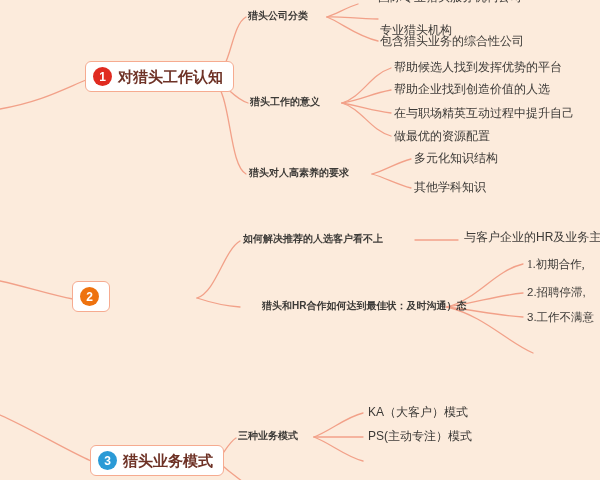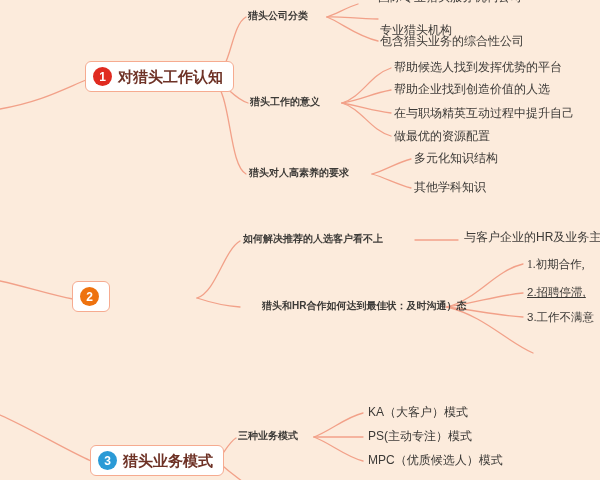--- a/index.html
+++ b/index.html
@@ -98,21 +98,20 @@
 
   <div class="branch" style="left:249px;top:167px;">猎头对人高素养的要求</div>
   <div class="leaf" style="left:414px;top:152px;">多元化知识结构</div>
   <div class="leaf" style="left:414px;top:181px;">其他学科知识</div>
 
   <div class="branch" style="left:243px;top:233px;">如何解决推荐的人选客户看不上</div>
   <div class="leaf" style="left:464px;top:231px;">与客户企业的HR及业务主管</div>
 
   <div class="branch" style="left:243px;top:300px;margin-left:19px;">猎头和HR合作如何达到最佳状：及时沟通）态</div>
   <div class="leaf num-item" style="left:527px;top:258px;font-family:Liberation Serif, serif;">1.初期合作,</div>
-  <div class="leaf num-item" style="left:527px;top:286px;text-decoration:underline;">2.招聘停滞,</div>
+  <div class="leaf num-item" style="left:527px;top:286px;">2.招聘停滞,</div>
   <div class="leaf num-item" style="left:527px;top:311px;">3.工作不满意</div>
 
   <div class="branch" style="left:238px;top:430px;">三种业务模式</div>
   <div class="leaf" style="left:368px;top:406px;">KA（大客户）模式</div>
   <div class="leaf" style="left:368px;top:430px;">PS(主动专注）模式</div>
-  <div class="leaf" style="left:368px;top:454px;">MPC（优质候选人）模式</div>
 
 </div>
 
 </body></html>

